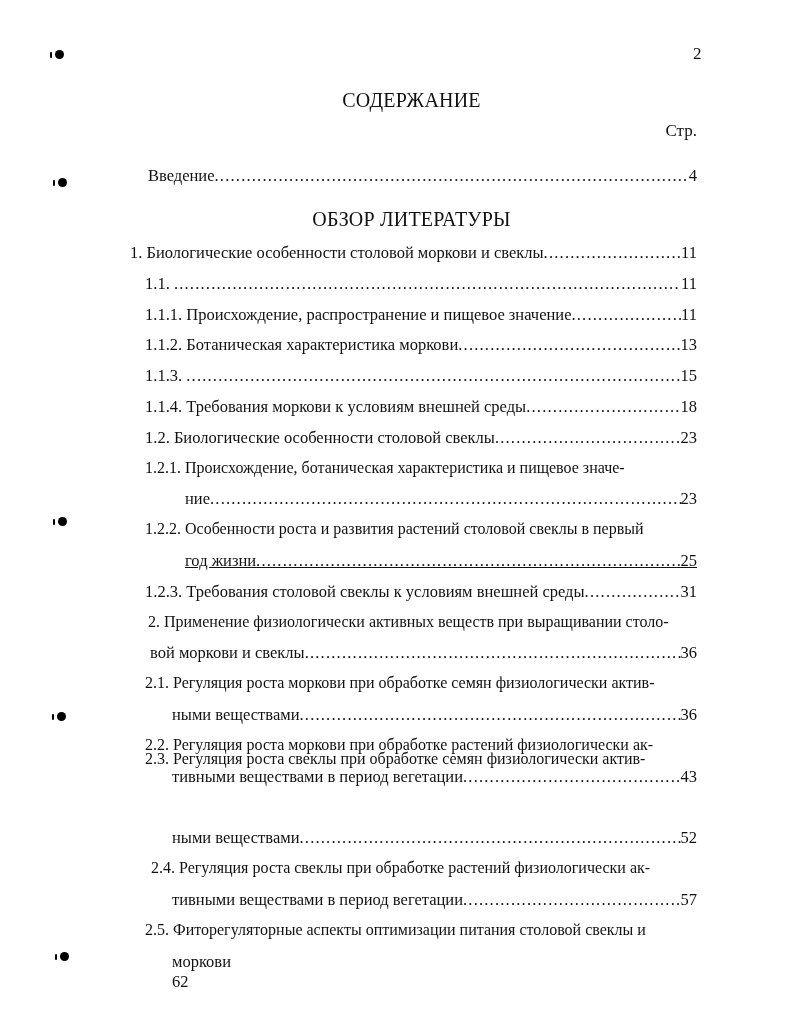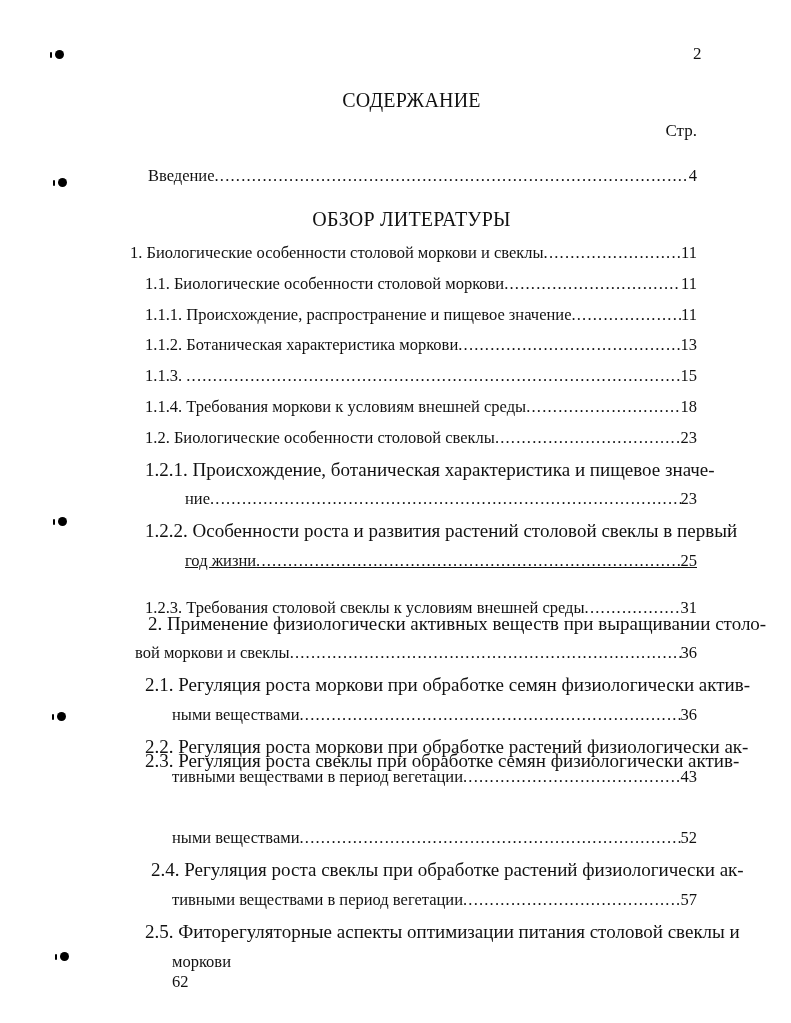--- a/index.html
+++ b/index.html
@@ -8,21 +8,21 @@
   .page-num { position: absolute; left: 693px; top: 44px; font-size: 17px; }
   .title { position: absolute; left: 0; width: 791px; text-align: center; font-size: 20px; letter-spacing: 0.2px; }
   .title.main { top: 89px; left: 16px; }
   .title.section { top: 208px; left: 16px; }
   .col-label { position: absolute; right: 94px; top: 121px; font-size: 17px; font-weight: normal; }
   .row { position: absolute; display: flex; align-items: baseline; font-size: 16.5px; white-space: nowrap; right: 94px; height: 22px; }
   .row .txt { flex: 0 0 auto; }
   .row .dots { flex: 1 1 auto; overflow: hidden; letter-spacing: 1.2px; }
   .row .dots::before { content: "........................................................................................................................................................................................................"; }
   .row .pg { flex: 0 0 auto; }
-  .plain { position: absolute; font-size: 19px; white-space: nowrap; height: 22px; }
+  .plain { position: absolute; font-size: 16px; white-space: nowrap; height: 22px; }
   .mark { position: absolute; width: 9px; height: 9px; background: #000; border-radius: 50%; }
   .mark::before { content: ""; position: absolute; left: -5px; top: 2px; width: 2px; height: 6px; background: #000; border-radius: 1px; }
 </style>
 </head>
 <body>
 
 <div class="mark" style="left:55px; top:50px;"></div>
 <div class="mark" style="left:58px; top:178px;"></div>
 <div class="mark" style="left:58px; top:517px;"></div>
 <div class="mark" style="left:57px; top:712px;"></div>
@@ -41,21 +41,21 @@
 
 <div class="title section">ОБЗОР ЛИТЕРАТУРЫ</div>
 
 <div class="row" style="left:130px; top:243px;">
   <span class="txt">1.</span>&nbsp;<span class="txt">Биологические особенности столовой моркови и свеклы</span>
   <span class="dots"></span>
   <span class="pg">11</span>
 </div>
 
 <div class="row" style="left:145px; top:274px;">
-  <span class="txt">1.1.</span>&nbsp;<span class="txt">Биологические особенности столовой моркови</span>
+  <span class="txt">1.1.</span>&nbsp;
   <span class="dots"></span>
   <span class="pg">11</span>
 </div>
 
 <div class="row" style="left:145px; top:305px;">
   <span class="txt">1.1.1.</span>&nbsp;<span class="txt">Происхождение, распространение и пищевое значение</span>
   <span class="dots"></span>
   <span class="pg">11</span>
 </div>
 
@@ -94,30 +94,30 @@
 
 <div class="plain" style="left:145px; top:520px;">
   <span>1.2.2.</span>&nbsp;<span>Особенности роста и развития растений столовой свеклы в первый</span>
 </div>
 <div class="row" style="left:185px; top:551px;text-decoration:underline;">
   <span class="txt">год жизни</span>
   <span class="dots"></span>
   <span class="pg">25</span>
 </div>
 
-<div class="row" style="left:145px; top:598px;">
+<div class="row" style="left:145px; top:582px;">
   <span class="txt">1.2.3.</span>&nbsp;<span class="txt">Требования столовой свеклы к условиям внешней среды</span>
   <span class="dots"></span>
   <span class="pg">31</span>
 </div>
 
 <div class="plain" style="left:128px; top:613px;margin-left:20px;">
   <span>2.</span>&nbsp;<span>Применение физиологически активных веществ при выращивании столо-</span>
 </div>
-<div class="row" style="left:135px; top:643px;">
+<div class="row" style="left:150px; top:643px;">
   <span class="txt">вой моркови и свеклы</span>
   <span class="dots"></span>
   <span class="pg">36</span>
 </div>
 
 <div class="plain" style="left:145px; top:674px;">
   <span>2.1.</span>&nbsp;<span>Регуляция роста моркови при обработке семян физиологически актив-</span>
 </div>
 <div class="row" style="left:172px; top:705px;">
   <span class="txt">ными веществами</span>

